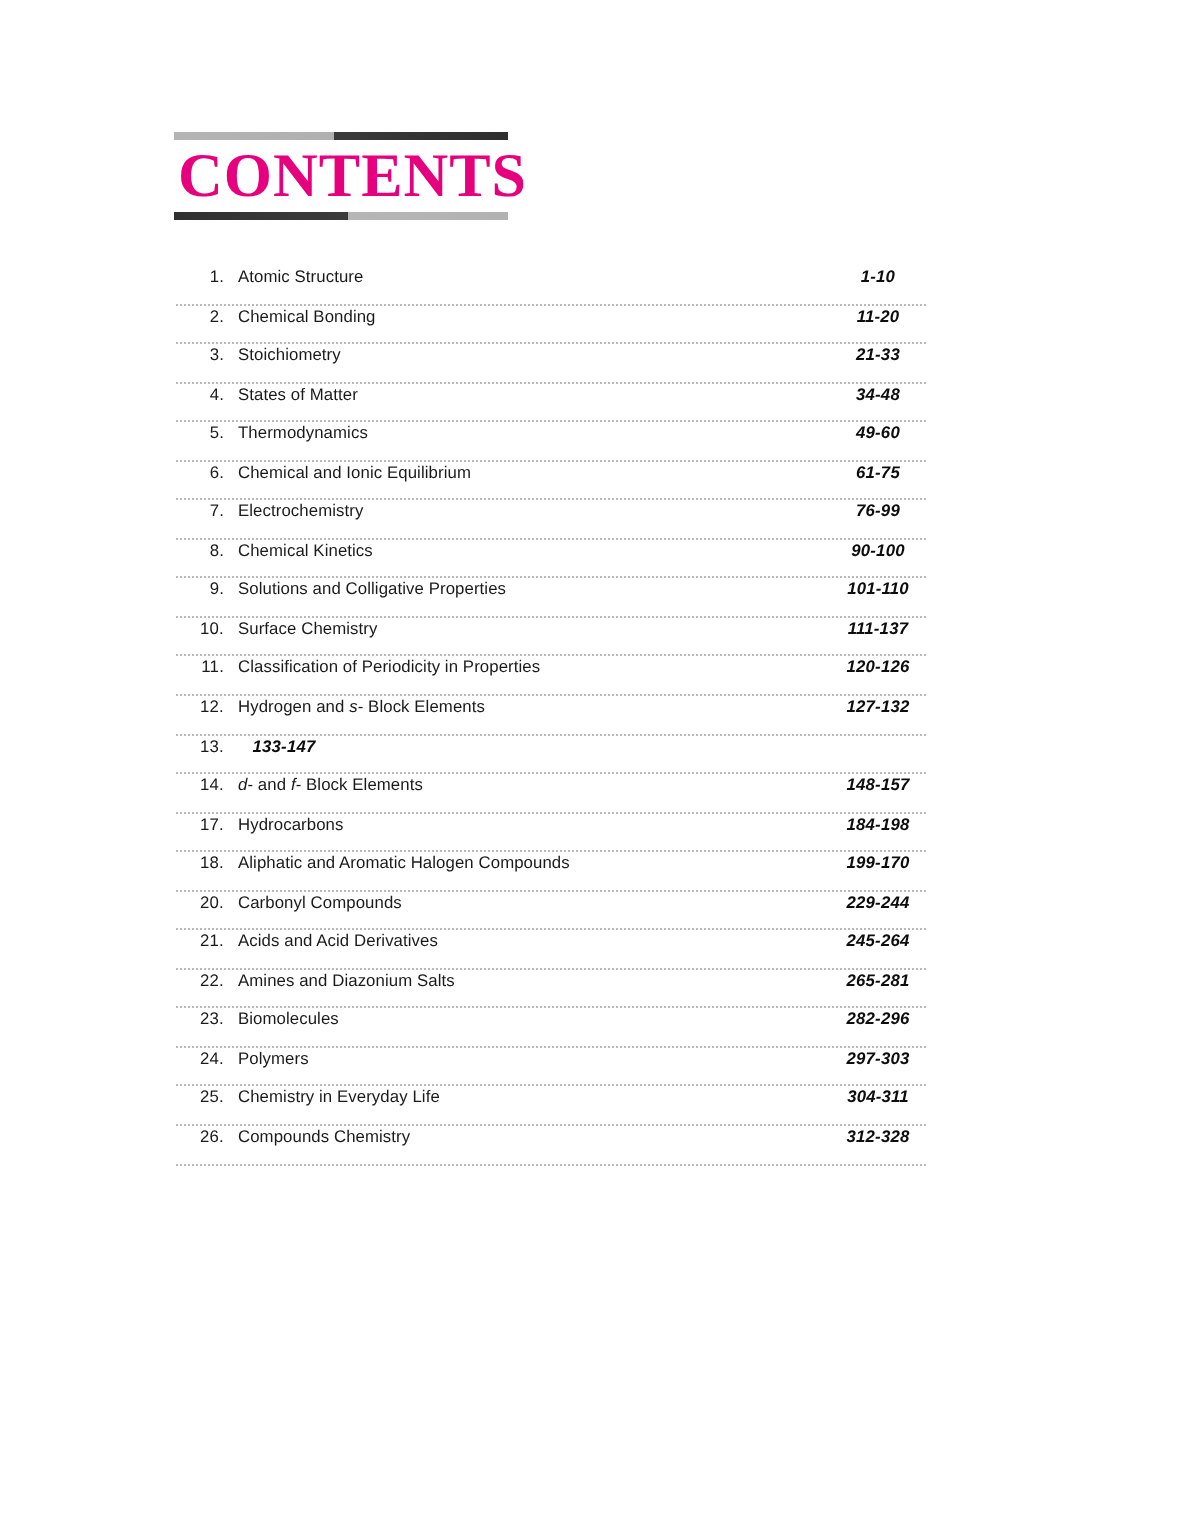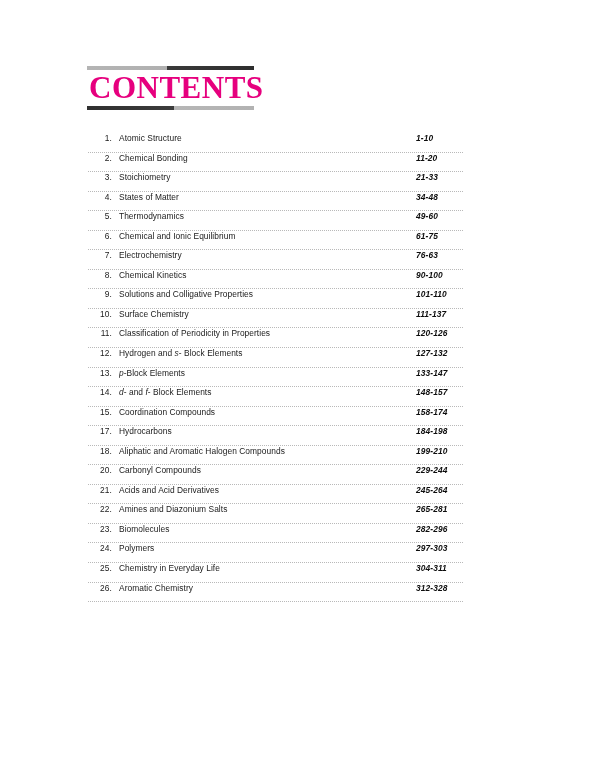--- a/index.html
+++ b/index.html
@@ -79,21 +79,21 @@
     overflow: hidden;
   }
   .toc-title i { font-style: italic; }
   .toc-pages {
     flex: 0 0 auto;
     font-size: 8.4px;
     font-weight: bold;
     font-style: italic;
     color: #0d0d0d;
     letter-spacing: 0.1px;
-    text-align: left;
+    text-align: center;
     min-width: 46px;
     padding-right: 1px;
   }
 
   
   #bottom-band {
     position: absolute;
     left: 0;
     top: 655px;
     width: 600px;
@@ -138,21 +138,21 @@
         <span class="toc-pages">49-60</span>
       </div>
       <div class="toc-row">
         <span class="toc-num">6.</span>
         <span class="toc-title">Chemical and Ionic Equilibrium</span>
         <span class="toc-pages">61-75</span>
       </div>
       <div class="toc-row">
         <span class="toc-num">7.</span>
         <span class="toc-title">Electrochemistry</span>
-        <span class="toc-pages">76-63</span>
+        <span class="toc-pages">76-99</span>
       </div>
       <div class="toc-row">
         <span class="toc-num">8.</span>
         <span class="toc-title">Chemical Kinetics</span>
         <span class="toc-pages">90-100</span>
       </div>
       <div class="toc-row">
         <span class="toc-num">9.</span>
         <span class="toc-title">Solutions and Colligative Properties</span>
         <span class="toc-pages">101-110</span>
@@ -167,42 +167,36 @@
         <span class="toc-title">Classification of Periodicity in Properties</span>
         <span class="toc-pages">120-126</span>
       </div>
       <div class="toc-row">
         <span class="toc-num">12.</span>
         <span class="toc-title">Hydrogen and <i>s</i>- Block Elements</span>
         <span class="toc-pages">127-132</span>
       </div>
       <div class="toc-row">
         <span class="toc-num">13.</span>
-        <span class="toc-title"><i>p</i>-Block Elements</span>
         <span class="toc-pages">133-147</span>
       </div>
       <div class="toc-row">
         <span class="toc-num">14.</span>
         <span class="toc-title"><i>d</i>- and <i>f</i>- Block Elements</span>
         <span class="toc-pages">148-157</span>
       </div>
       <div class="toc-row">
-        <span class="toc-num">15.</span>
-        <span class="toc-title">Coordination Compounds</span>
-        <span class="toc-pages">158-174</span>
-      </div>
-      <div class="toc-row">
         <span class="toc-num">17.</span>
         <span class="toc-title">Hydrocarbons</span>
         <span class="toc-pages">184-198</span>
       </div>
       <div class="toc-row">
         <span class="toc-num">18.</span>
         <span class="toc-title">Aliphatic and Aromatic Halogen Compounds</span>
-        <span class="toc-pages">199-210</span>
+        <span class="toc-pages">199-170</span>
       </div>
       <div class="toc-row">
         <span class="toc-num">20.</span>
         <span class="toc-title">Carbonyl Compounds</span>
         <span class="toc-pages">229-244</span>
       </div>
       <div class="toc-row">
         <span class="toc-num">21.</span>
         <span class="toc-title">Acids and Acid Derivatives</span>
         <span class="toc-pages">245-264</span>
@@ -222,20 +216,20 @@
         <span class="toc-title">Polymers</span>
         <span class="toc-pages">297-303</span>
       </div>
       <div class="toc-row">
         <span class="toc-num">25.</span>
         <span class="toc-title">Chemistry in Everyday Life</span>
         <span class="toc-pages">304-311</span>
       </div>
       <div class="toc-row">
         <span class="toc-num">26.</span>
-        <span class="toc-title">Aromatic Chemistry</span>
+        <span class="toc-title">Compounds Chemistry</span>
         <span class="toc-pages">312-328</span>
       </div>
     </div>
 
   <div id="bottom-band" style="background: rgb(248, 206, 222);"></div>
 
 </div>
 
 </body></html>

